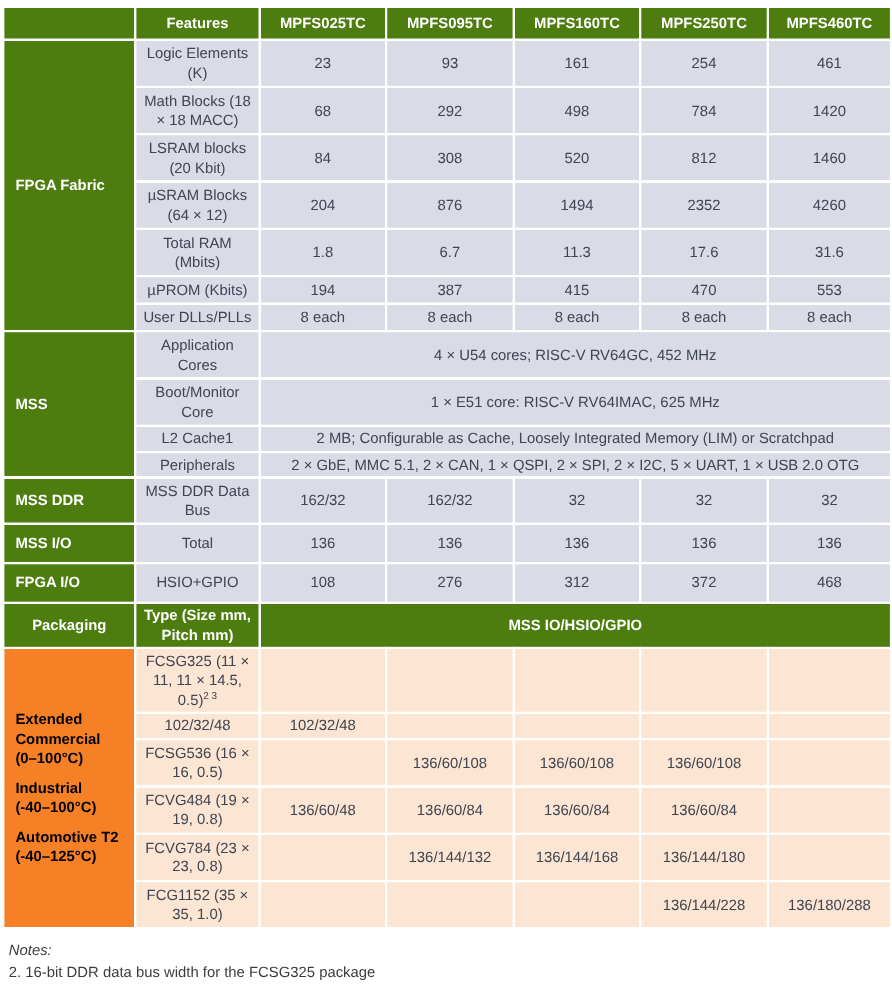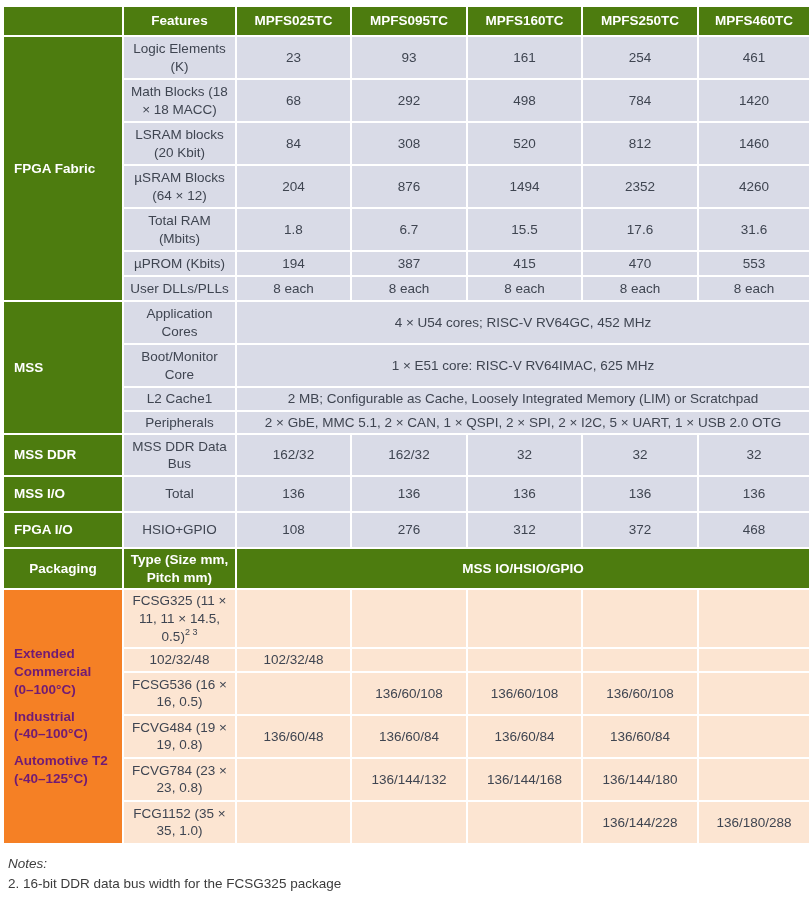--- a/index.html
+++ b/index.html
@@ -31,21 +31,21 @@
     font-weight: 700;
   }
   th.section-label { text-align: left; padding-left: 10px; }
   th.col-head { text-align: center; }
   
   .gray  { background: #d9dbe7; }
   .peach { background: #fce5d2; }
   
   .orange {
     background: #f58025;
-    color: #701a75;
+    color: #000000;
     font-weight: 700;
     text-align: left;
     vertical-align: middle;
     padding-left: 10px;
   }
   .orange .grade { white-space: pre-line; margin: 9px 0; line-height: 1.32; }
   
   .h30 { height: 30px; }
   .h43 { height: 43px; }
   .h25 { height: 25px; }
@@ -124,21 +124,21 @@
       <td class="gray">204</td>
       <td class="gray">876</td>
       <td class="gray">1494</td>
       <td class="gray">2352</td>
       <td class="gray">4260</td>
     </tr>
     <tr class="h43">
       <td class="gray">Total RAM (Mbits)</td>
       <td class="gray">1.8</td>
       <td class="gray">6.7</td>
-      <td class="gray">15.5</td>
+      <td class="gray">11.3</td>
       <td class="gray">17.6</td>
       <td class="gray">31.6</td>
     </tr>
     <tr class="h25">
       <td class="gray">µPROM (Kbits)</td>
       <td class="gray">194</td>
       <td class="gray">387</td>
       <td class="gray">415</td>
       <td class="gray">470</td>
       <td class="gray">553</td>

